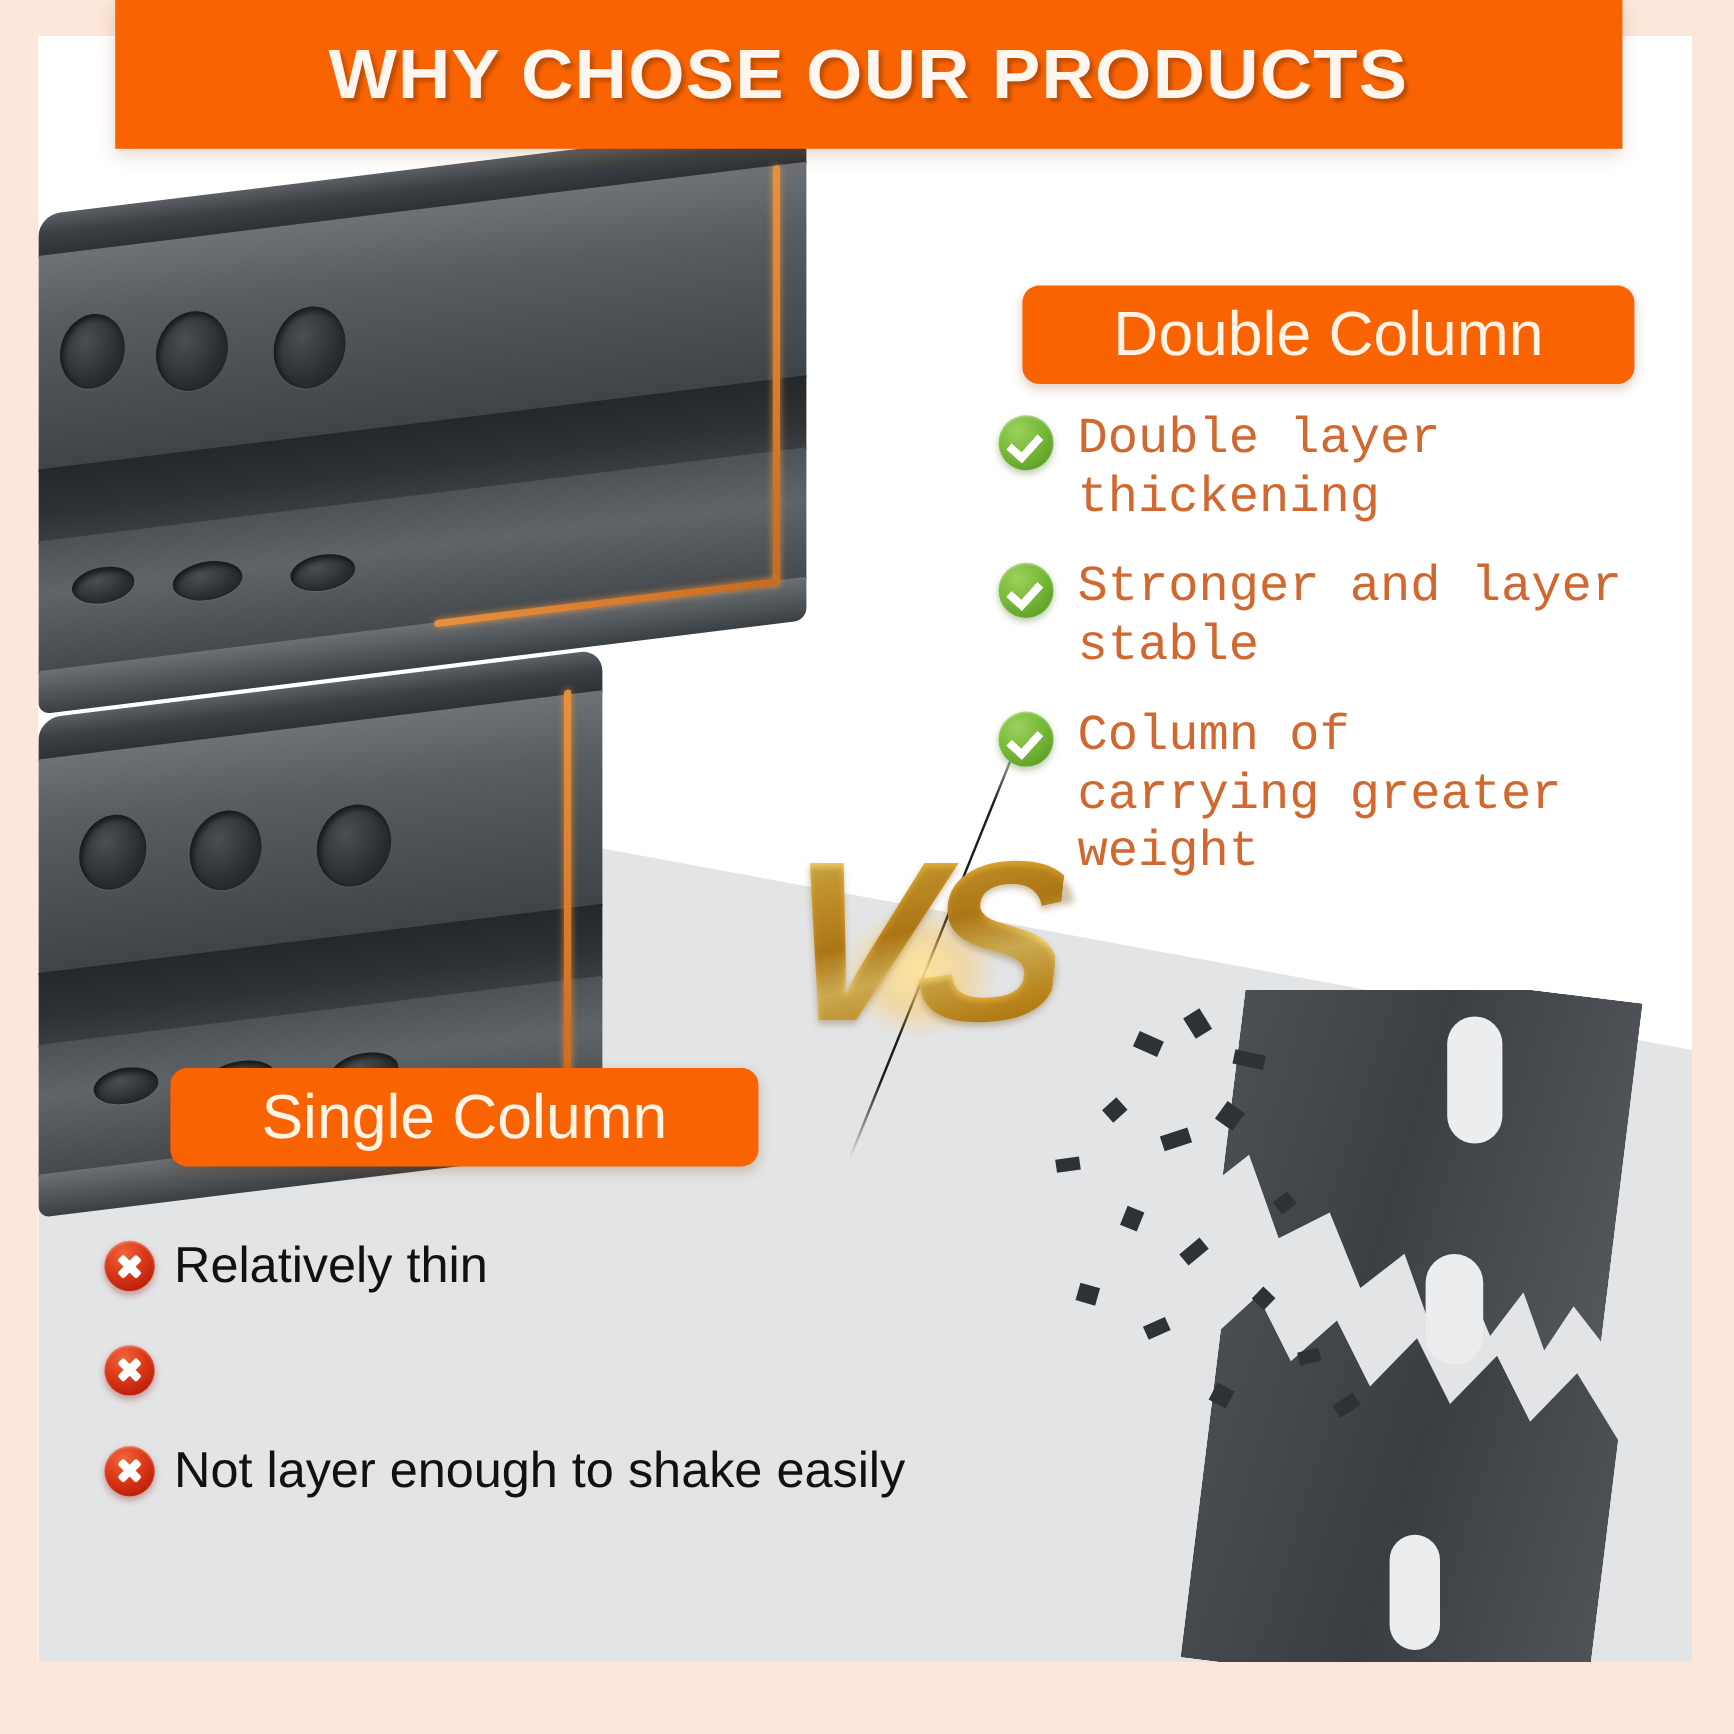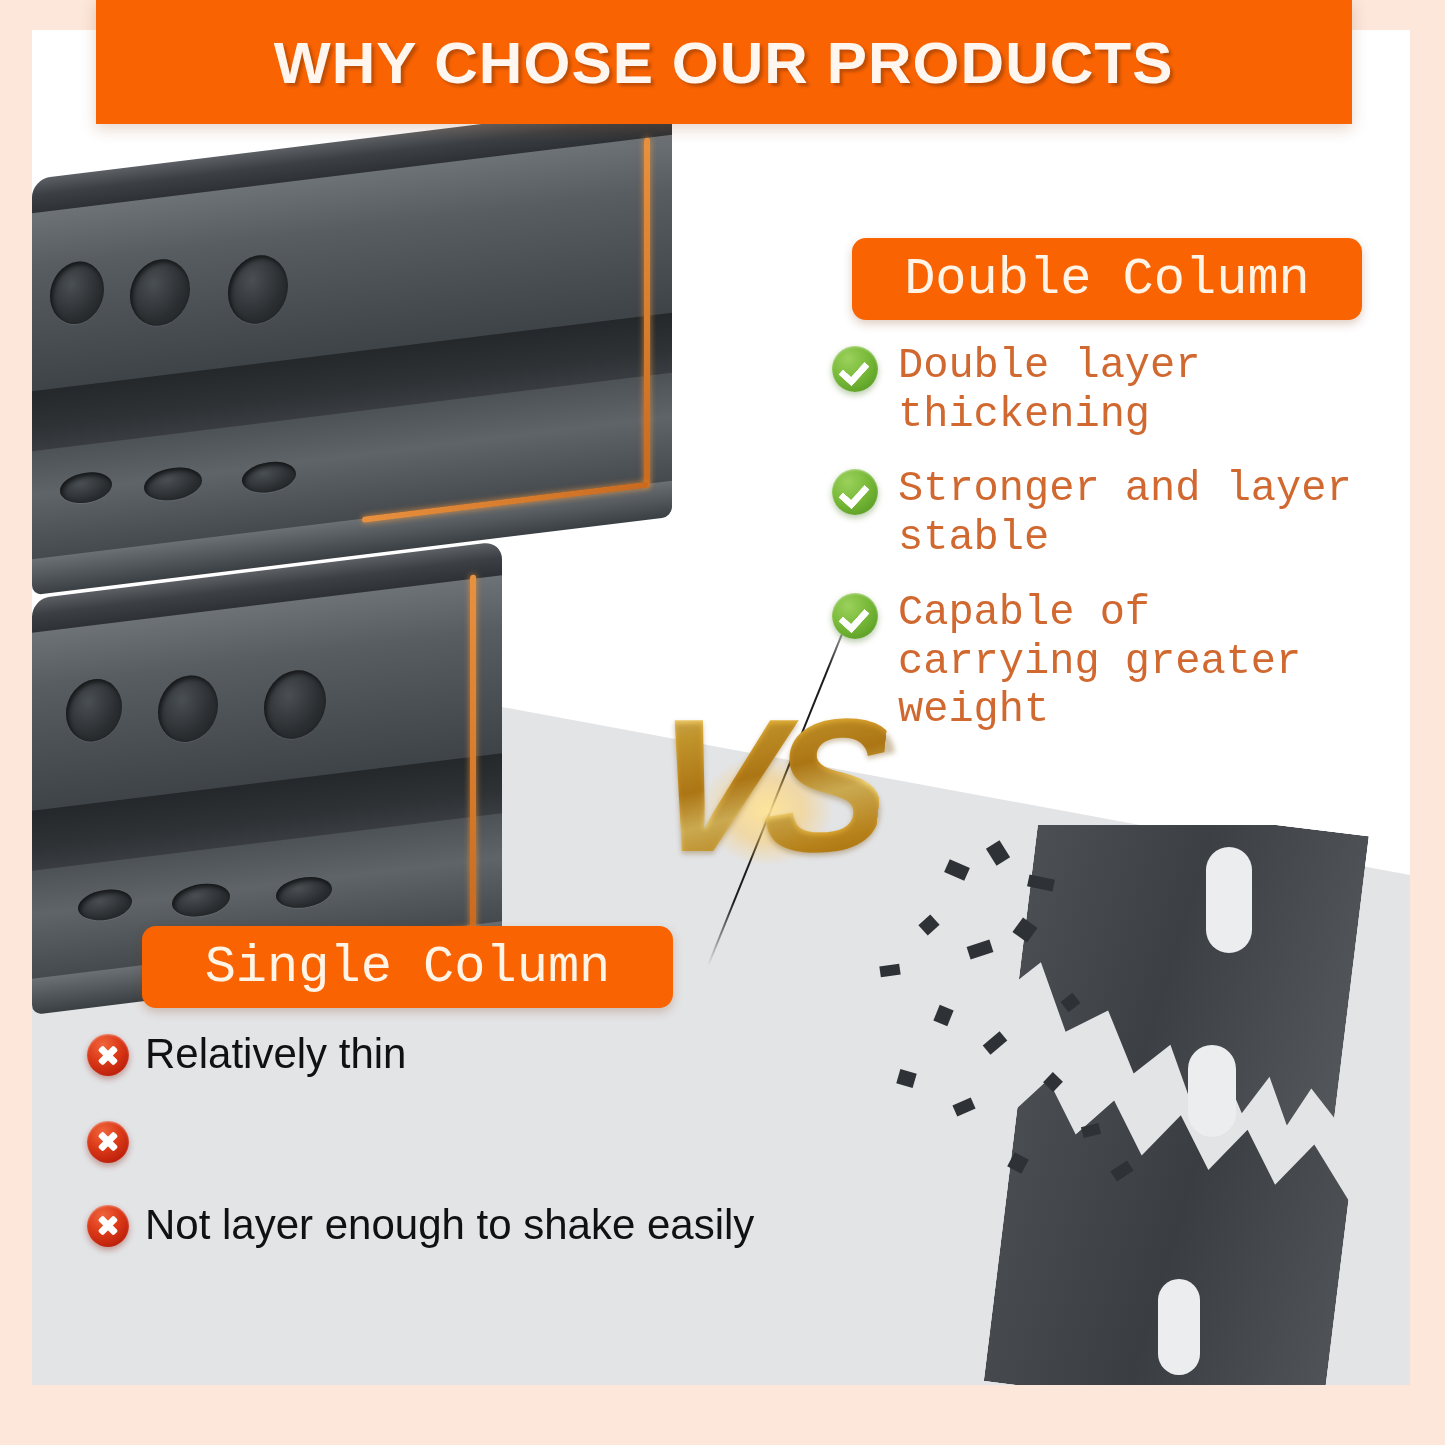--- a/index.html
+++ b/index.html
@@ -159,24 +159,24 @@
     border-radius:14px;
     display:flex; align-items:center; justify-content:center;
     box-shadow:0 4px 10px rgba(130,60,15,.25);
     z-index:20;
   }
   .pill-text{
     color:#FFF4E6;
     font-size:52px;
     font-weight:normal;
     white-space:nowrap;
-    font-family:Liberation Mono, monospace;
+    font-family:Liberation Sans, sans-serif;
   }
   .pill-double{ left:820px; top:208px; width:510px; height:82px; }
-  .pill-single{ left:110px; top:896px; width:531px; height:82px; }
+  .pill-single{ left:110px; top:860px; width:490px; height:82px; }
 
   
   .list{ position:absolute; z-index:20; }
   .list-pos{ left:800px; top:312px; width:600px; }
   .list-neg{ left:55px; top:1000px; width:800px;text-align:right; }
 
   .row{ display:flex; align-items:flex-start; margin-bottom:26px; }
   .row:last-child{ margin-bottom:0; }
 
   .ico{
@@ -308,21 +308,21 @@
         <span class="txt-pos">Double layer thickening</span>
       </div>
 
       <div class="row">
         <span class="ico ico-check"></span>
         <span class="txt-pos">Stronger and layer stable</span>
       </div>
 
       <div class="row">
         <span class="ico ico-check"></span>
-        <span class="txt-pos" style="max-width:420px;">Capable of carrying greater weight</span>
+        <span class="txt-pos" style="max-width:420px;">Column of carrying greater weight</span>
       </div>
     </div>
 
     <div class="pill pill-single">
       <span class="pill-text">Single Column</span>
     </div>
 
     <div class="list list-neg">
 
       <div class="row row-neg">

